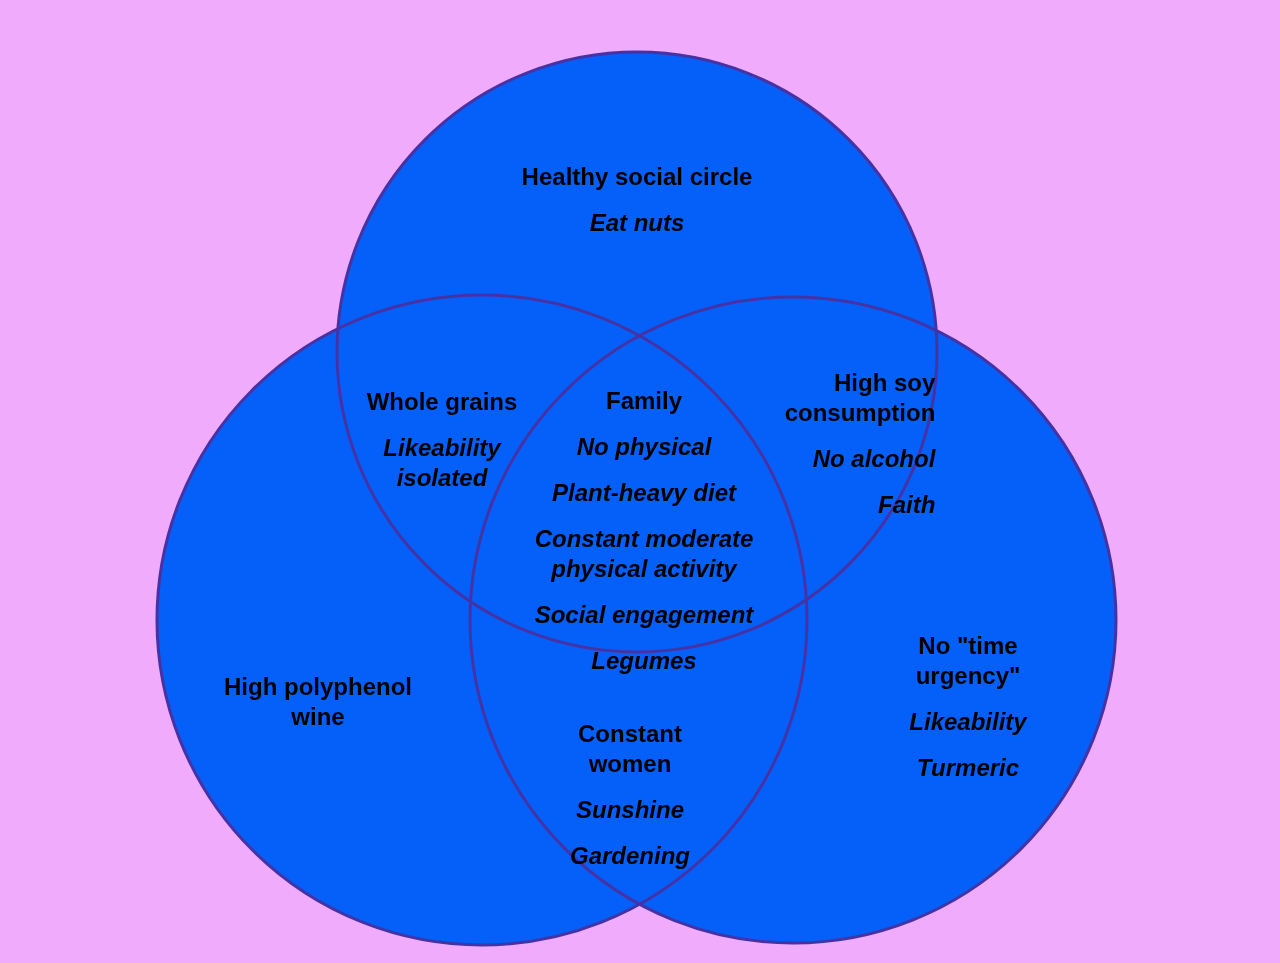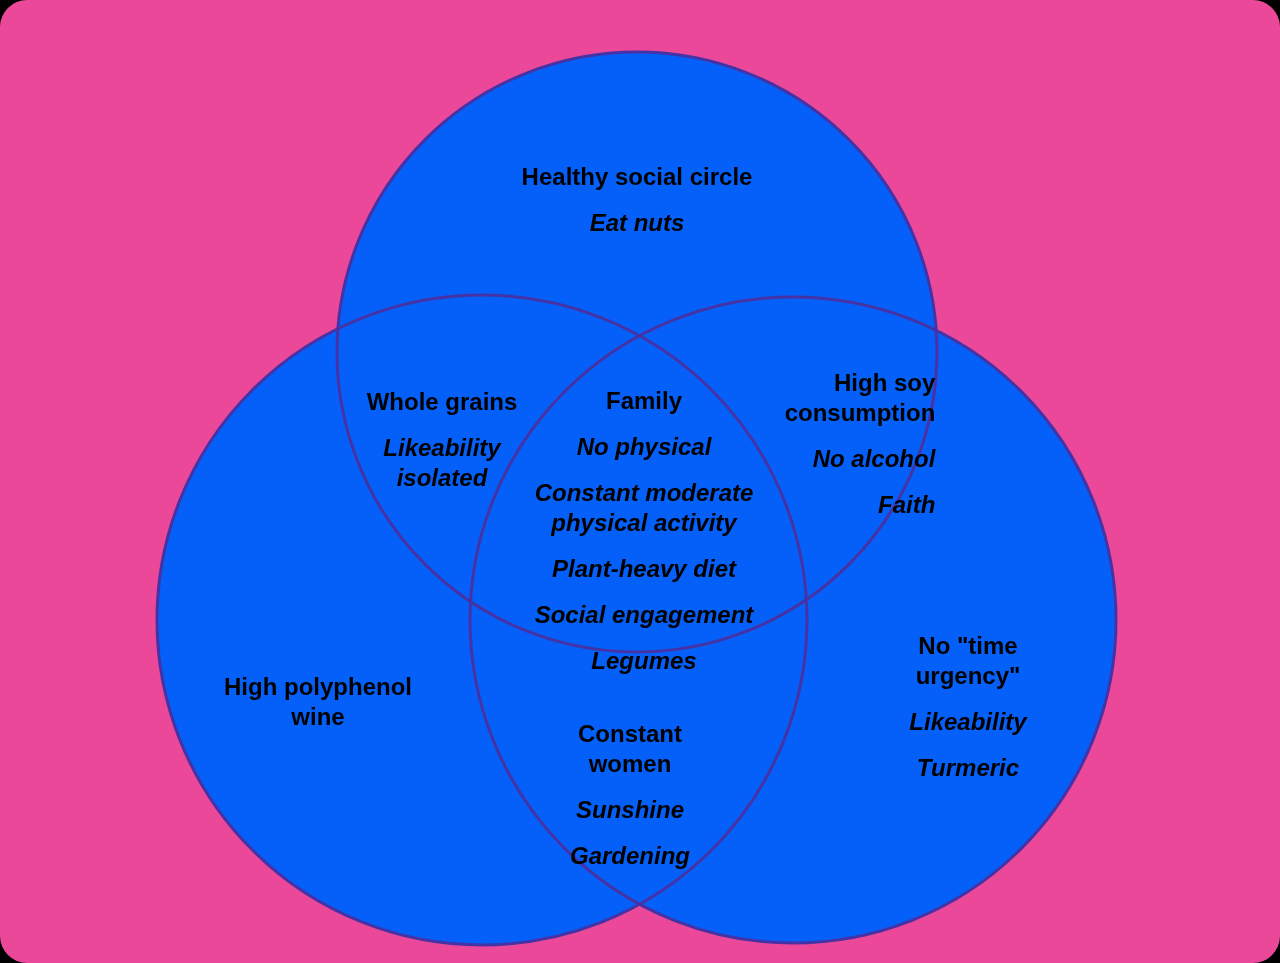--- a/index.html
+++ b/index.html
@@ -4,24 +4,23 @@
 <style>
   html, body {
     margin: 0;
     padding: 0;
     background: #000000;
   }
   .canvas {
     position: relative;
     width: 1280px;
     height: 963px;
-    background: #ec4899;
+    background: #f0abfc;
     overflow: hidden;
     font-family: "Liberation Sans", sans-serif;
-    border-radius: 27px;
   }
   .venn-svg {
     position: absolute;
     left: 0;
     top: 0;
   }
   .region {
     position: absolute;
     transform: translate(-50%, -50%);
     text-align: center;
@@ -69,23 +68,23 @@
   <div class="region" style="left:860px; top:444px;text-align:right;">
     <div class="item">High soy
 consumption</div>
     <div class="item">No alcohol</div>
     <div class="item">Faith</div>
   </div>
 
   <div class="region" style="left:644px; top:531px;">
     <div class="item">Family</div>
     <div class="item">No physical</div>
+    <div class="item">Plant-heavy diet</div>
     <div class="item">Constant moderate
 physical activity</div>
-    <div class="item">Plant-heavy diet</div>
     <div class="item">Social engagement</div>
     <div class="item">Legumes</div>
   </div>
 
   <div class="region" style="left:318px; top:702px;">
     <div class="item">High polyphenol
 wine</div>
   </div>
 
   <div class="region" style="left:968px; top:707px;">

